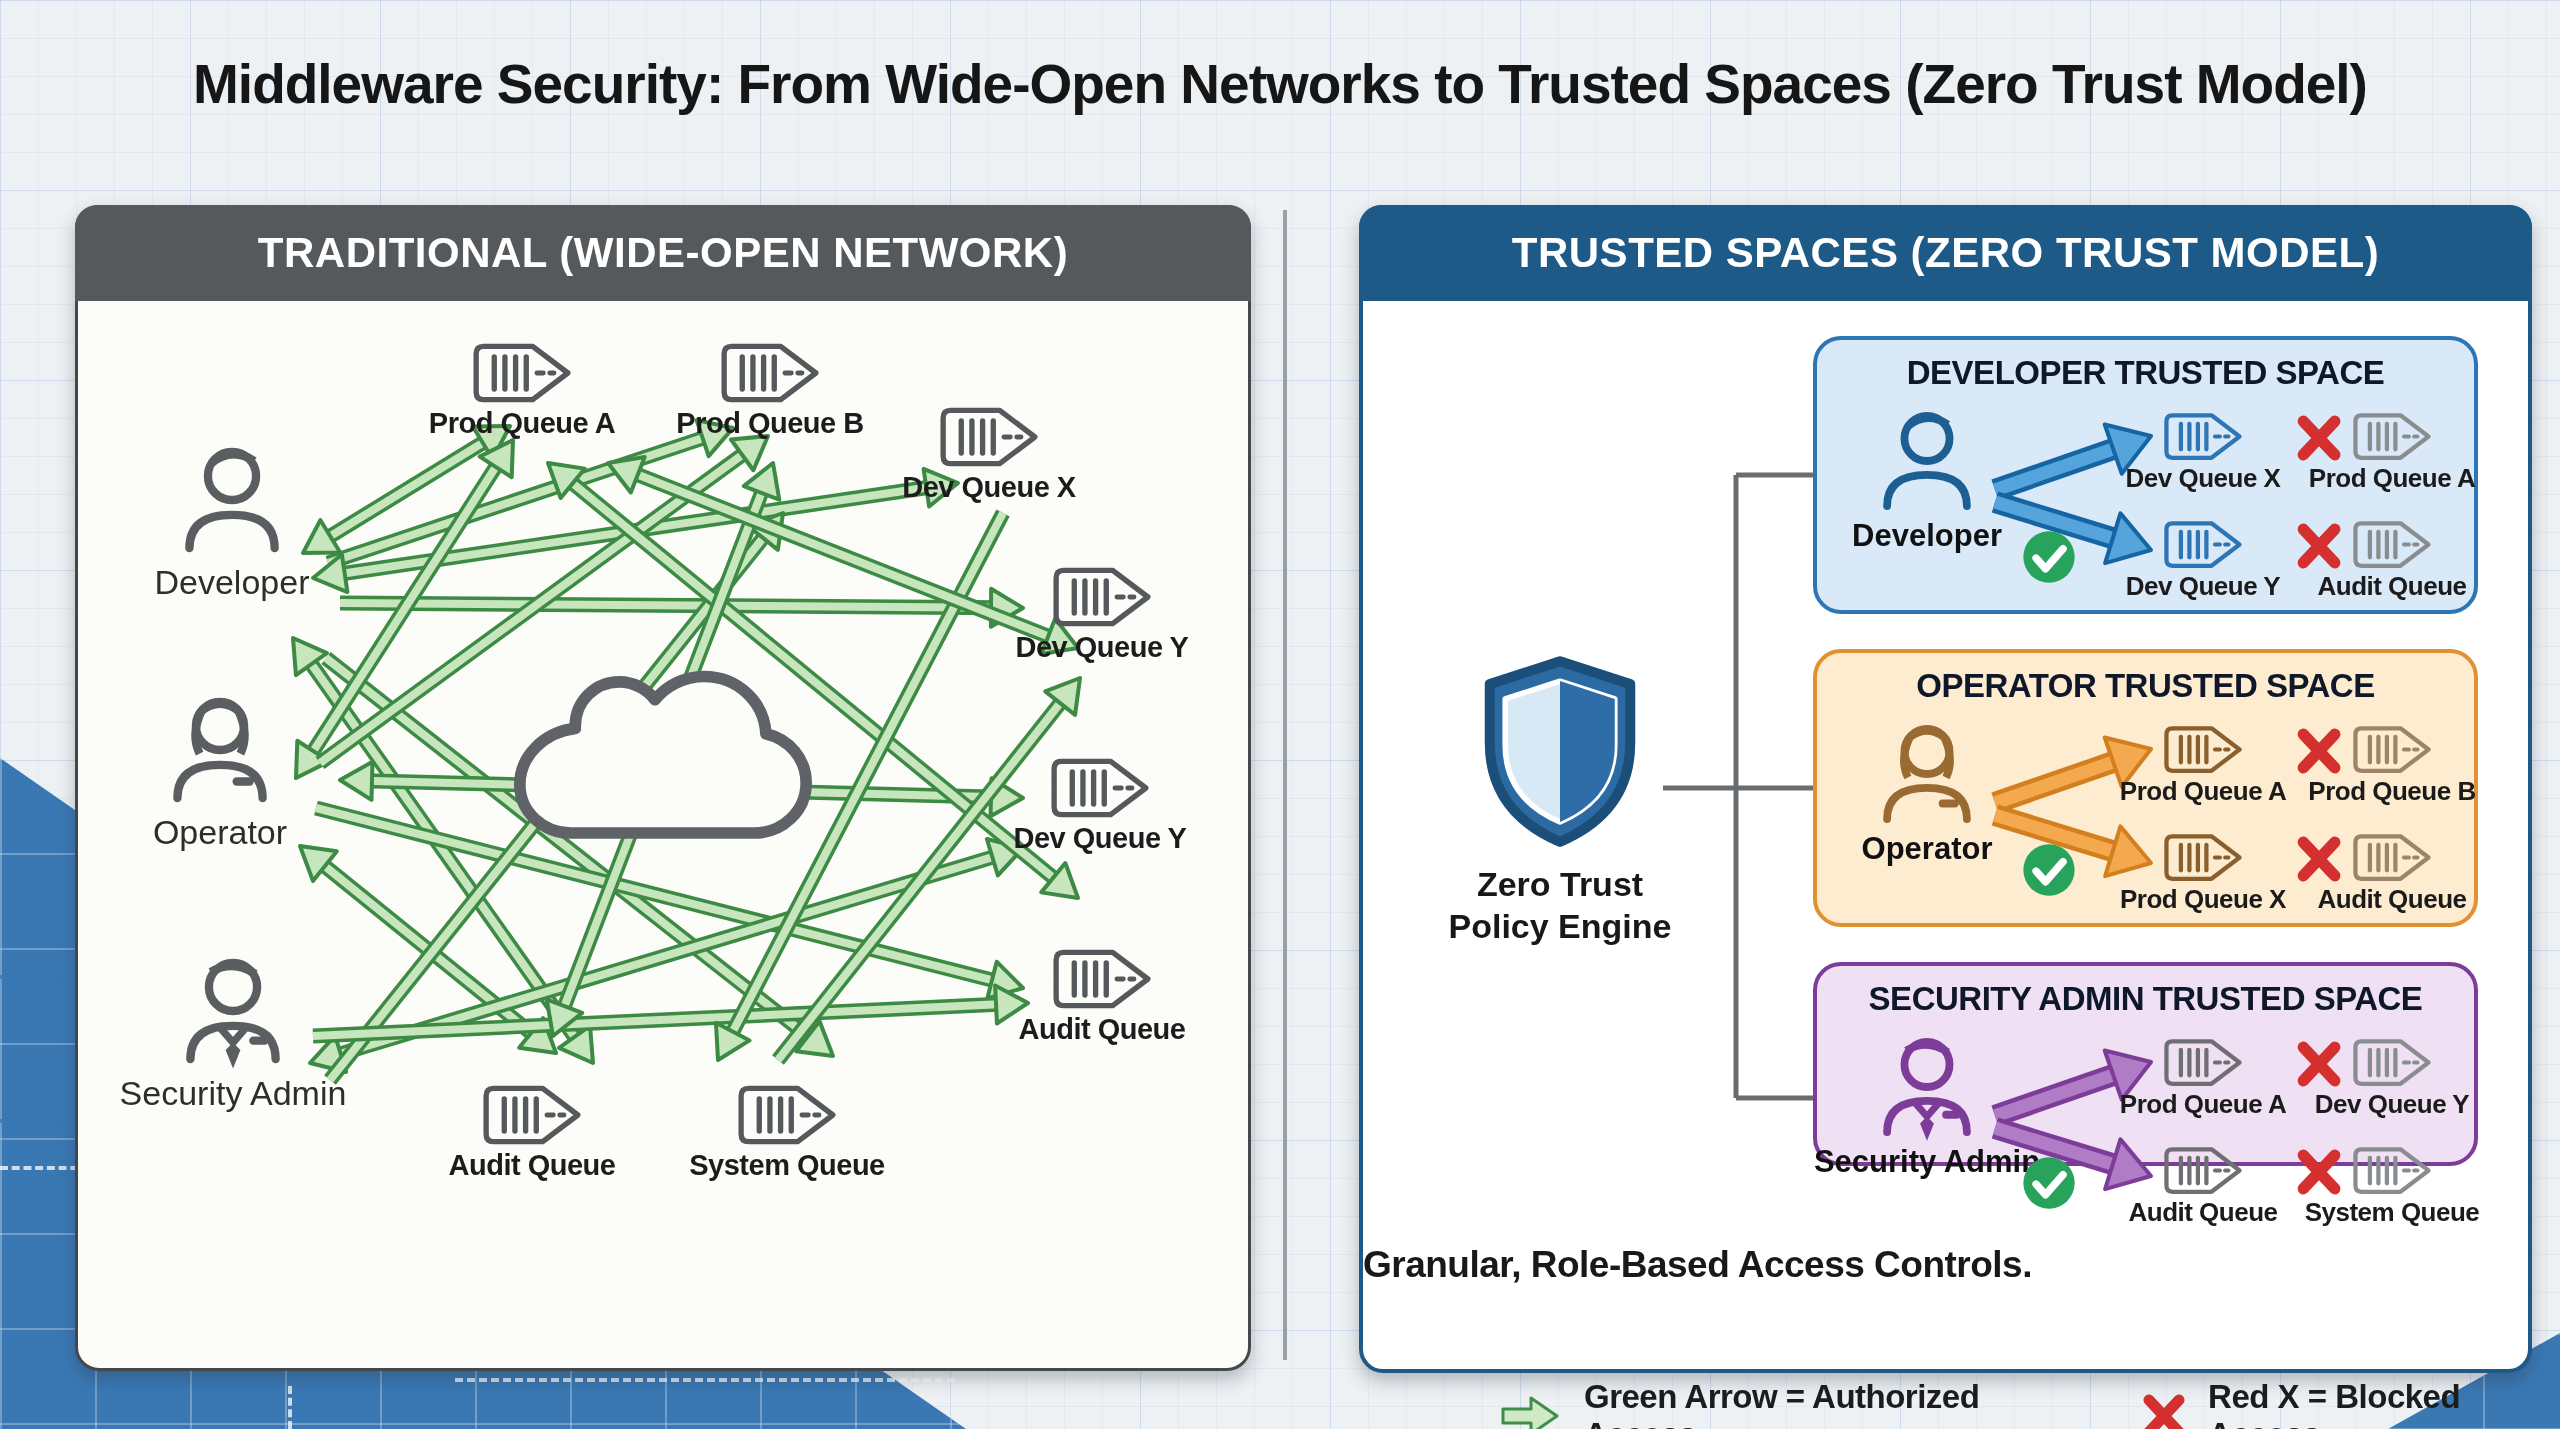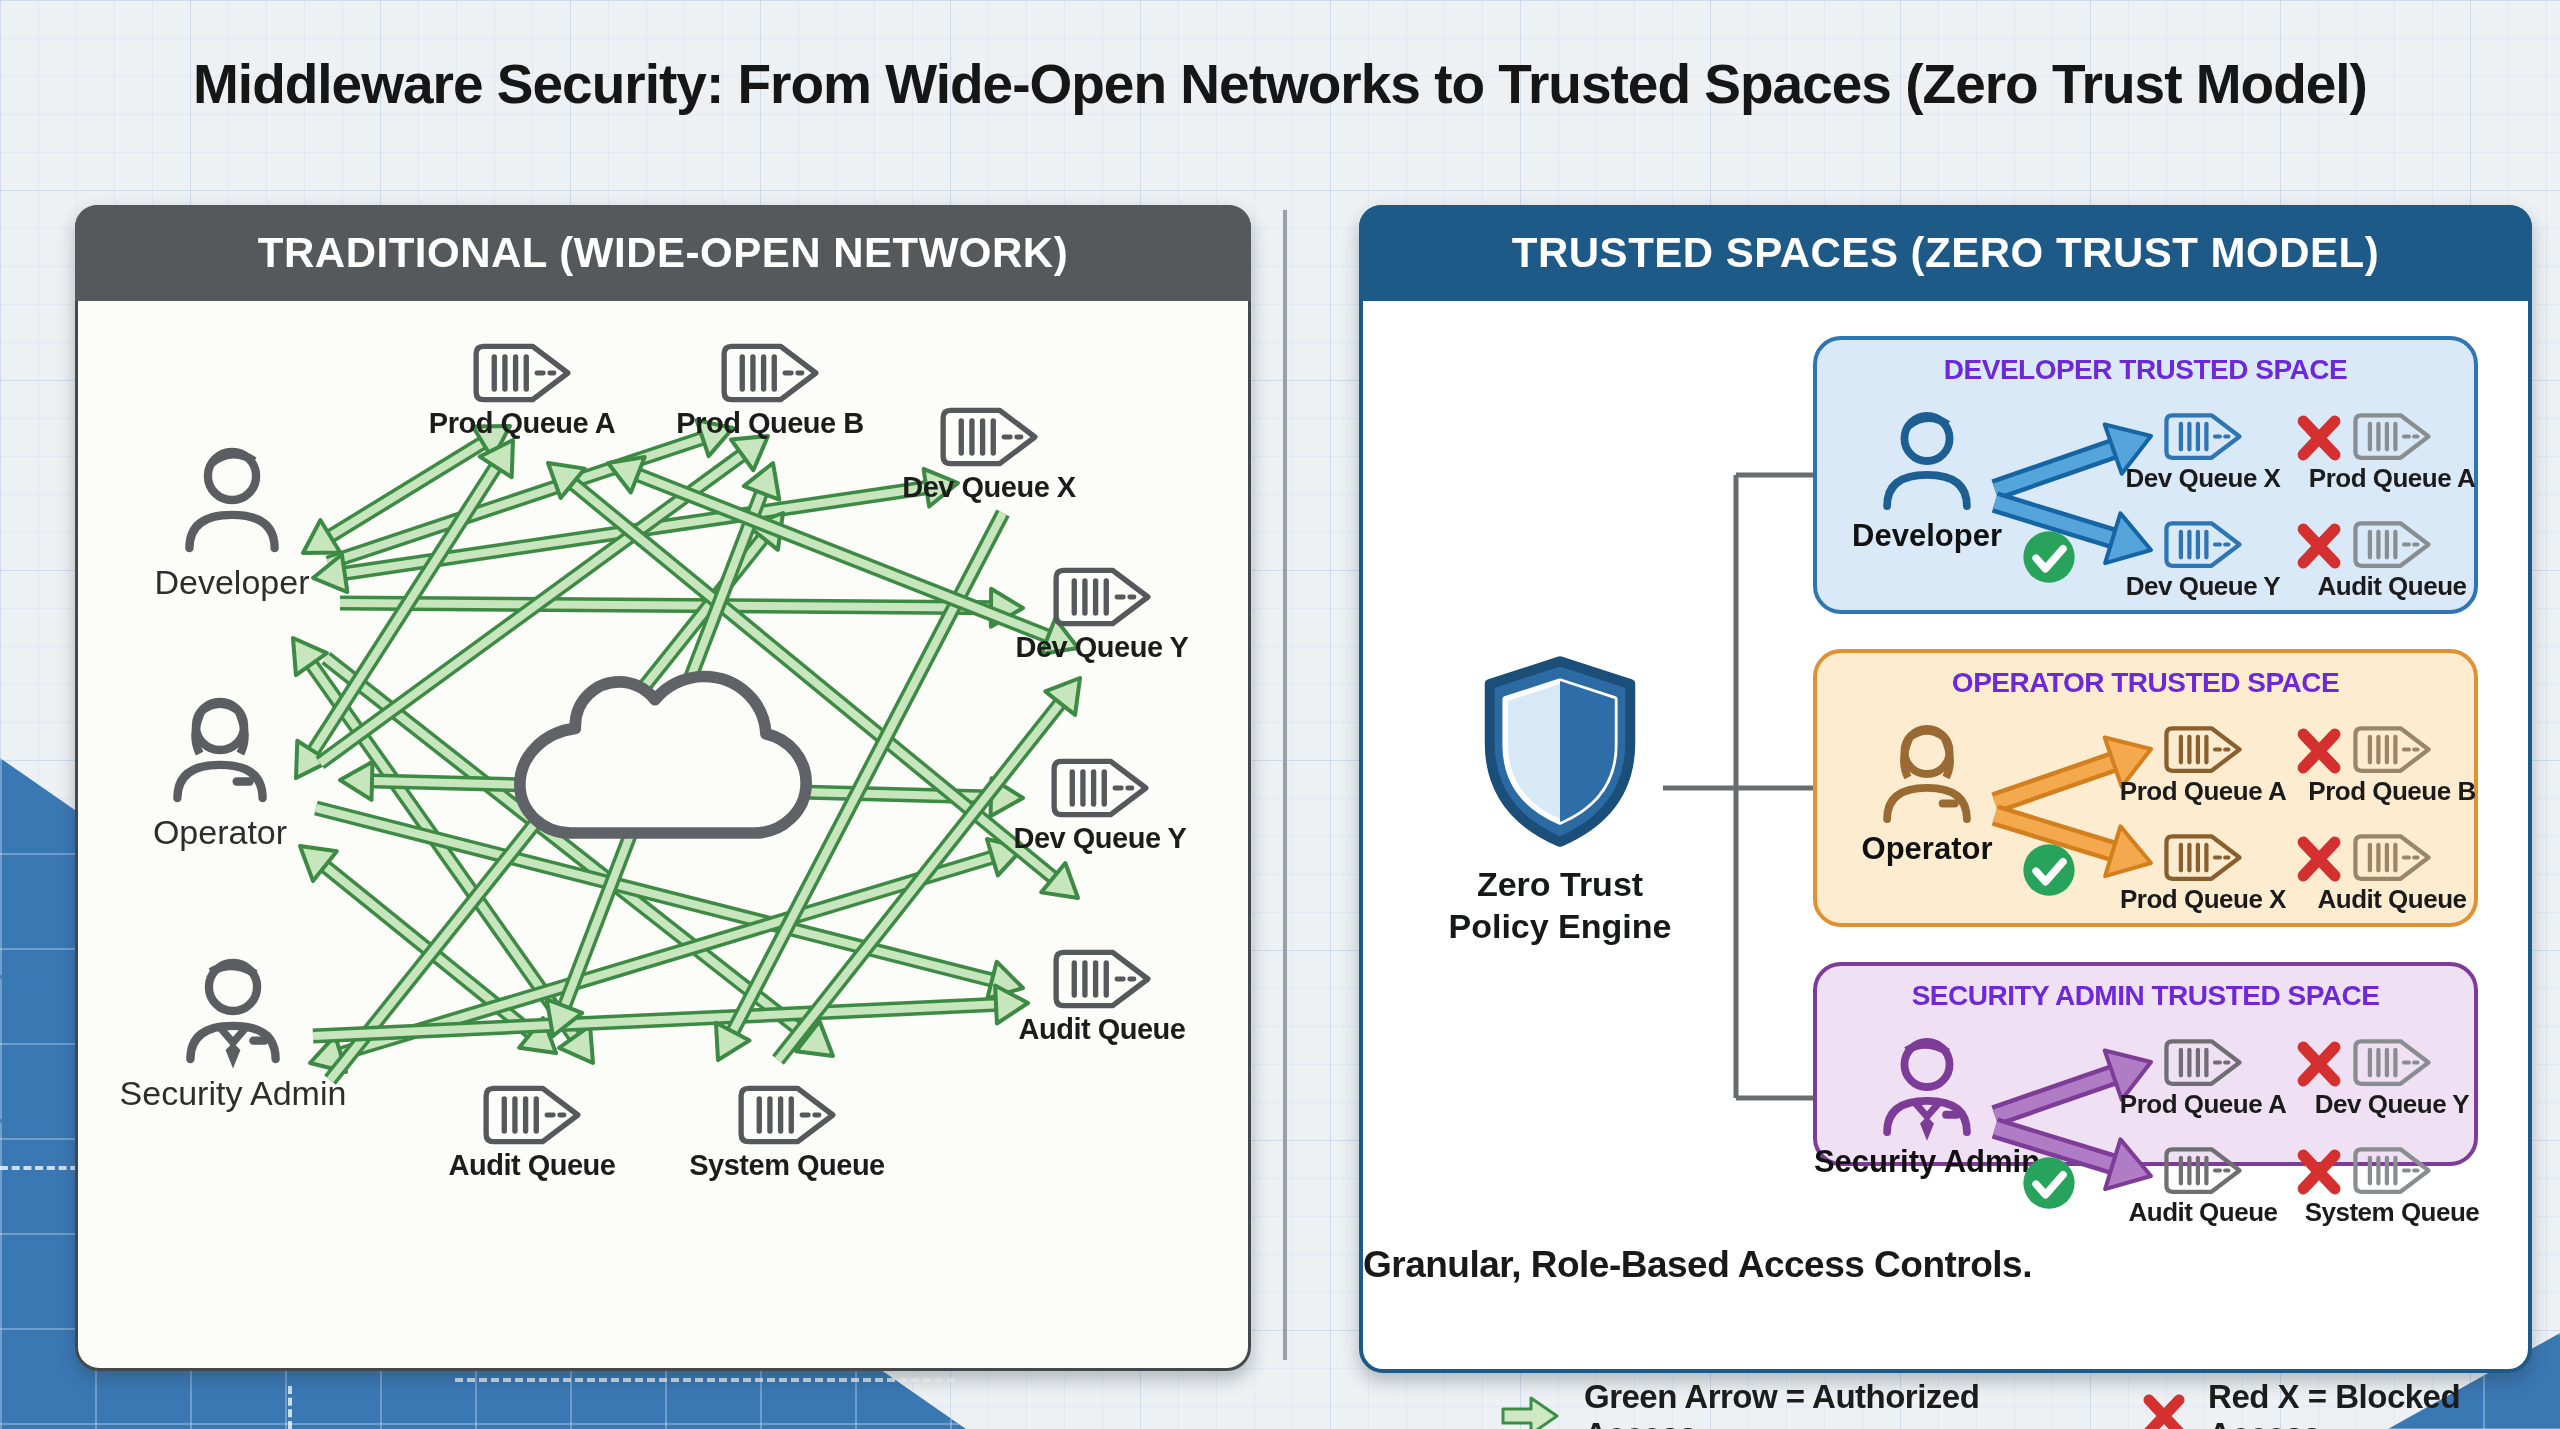--- a/index.html
+++ b/index.html
@@ -42,21 +42,21 @@
   .unode{position:absolute;width:320px;text-align:center;transform:translateX(-50%);}
   .unode .ulabel{margin-top:0px;font-size:34px;font-weight:500;color:#2d2d2d;}
   .cloud-wrap{position:absolute;left:585px;top:549px;transform:translate(-50%,-50%);}
   #chaos-svg{position:absolute;left:0;top:0;}
   
   .engine{position:absolute;left:47px;top:445px;width:300px;text-align:center;}
   .engine .engine-label{margin-top:14px;font-size:34px;font-weight:700;color:#17181a;line-height:42px;}
   .space{position:absolute;left:450px;width:665px;border-radius:28px;
     border:4px solid var(--sp-border);background:var(--sp-bg);box-sizing:border-box;}
   .space .sp-title{position:absolute;left:0;right:0;top:14px;text-align:center;
-    font-size:28px;font-weight:800;letter-spacing:-.5px;color:#6d28d9;}
+    font-size:33px;font-weight:800;letter-spacing:-.5px;color:#0f172a;}
   .sp-person{position:absolute;width:260px;text-align:center;transform:translateX(-50%);}
   .sp-person .plabel{font-size:31px;font-weight:700;color:#111;margin-top:-2px;}
   .sp-q{position:absolute;width:230px;text-align:center;transform:translateX(-50%);}
   .sp-q .qlabel{font-size:26px;font-weight:700;color:#1b1b1b;margin-top:1px;letter-spacing:-.5px;}
   .sp-x{position:absolute;transform:translate(-50%,-50%);}
   .sp-check{position:absolute;transform:translate(-50%,-50%);}
   .rp-footer{position:absolute;left:0;width:100%;text-align:left;
     font-size:37px;font-weight:700;color:#191919;letter-spacing:-.5px;}
   
   .legend{position:absolute;left:1498px;top:1378px;display:flex;align-items:center;gap:22px;}

